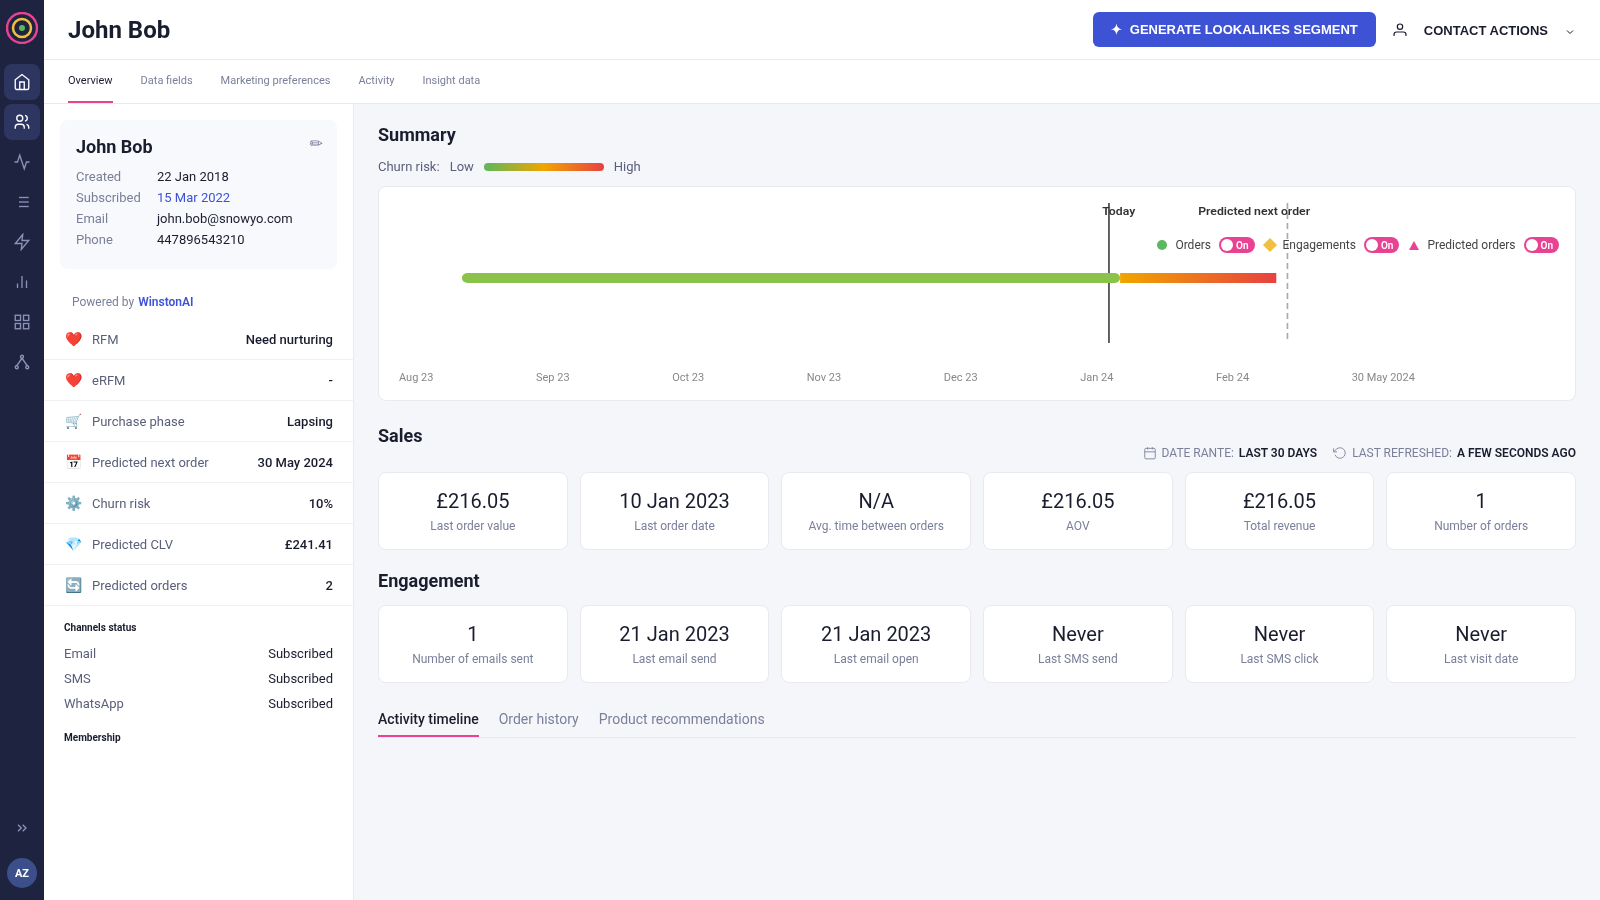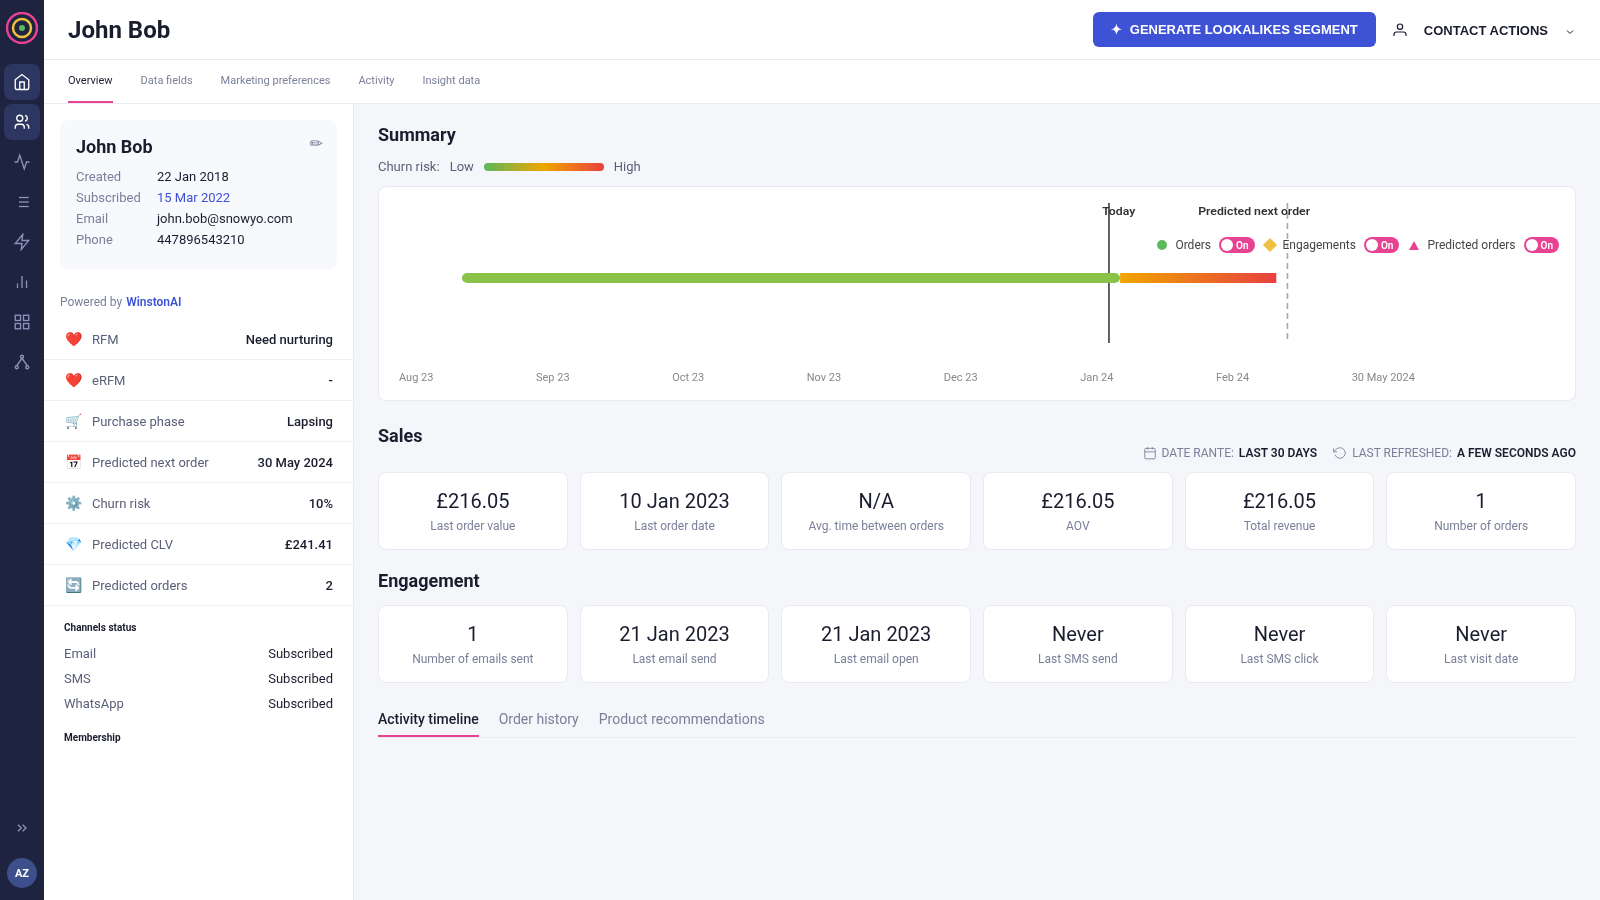--- a/index.html
+++ b/index.html
@@ -180,21 +180,21 @@
     .contact-field-label {
       color: #7a7f9a;
       min-width: 65px;
     }
     .contact-field-value {
       color: #1a1d2e;
     }
     .contact-field-value.link { color: #3d52d5; text-decoration: none; }
 
     .powered-by {
-      padding: 10px 16px;
+      padding: 10px 28px;
       font-size: 12px;
       color: #7a7f9a;
       display: flex;
       align-items: center;
       gap: 4px;
     }
     .winston-link {
       color: #3d52d5;
       font-weight: 600;
       font-size: 12px;

